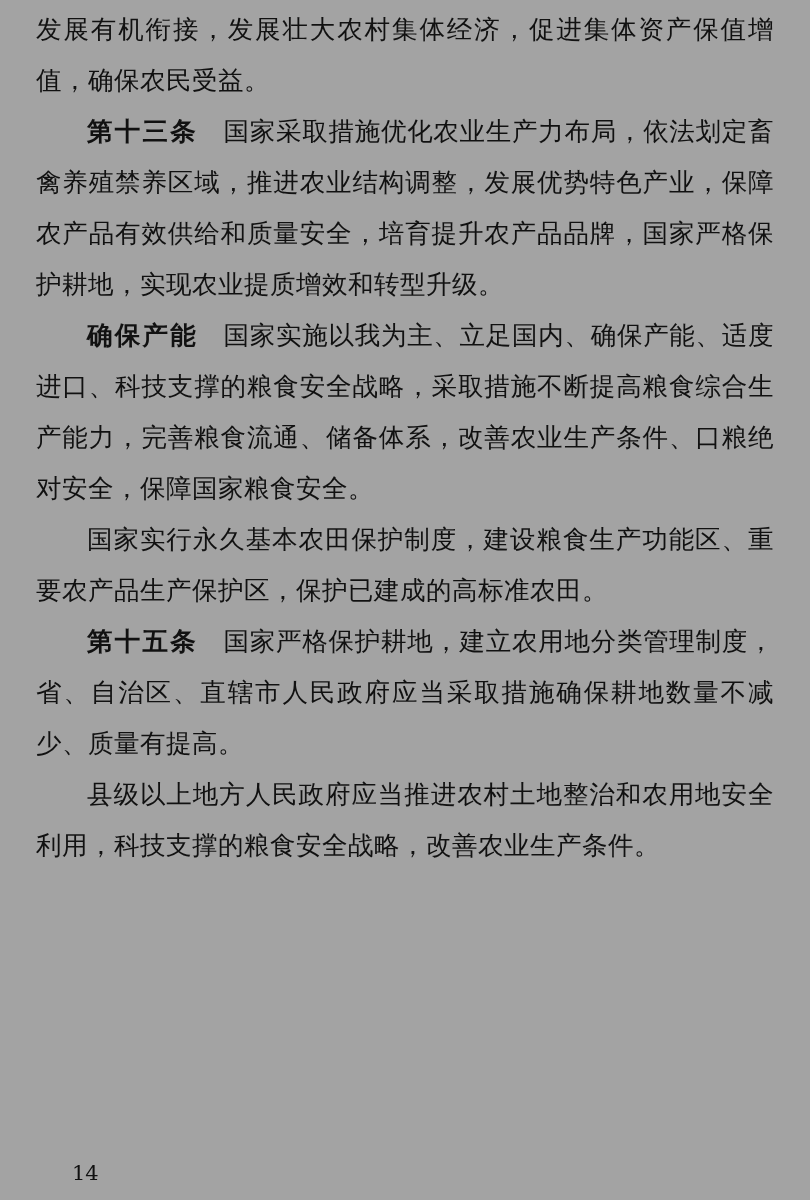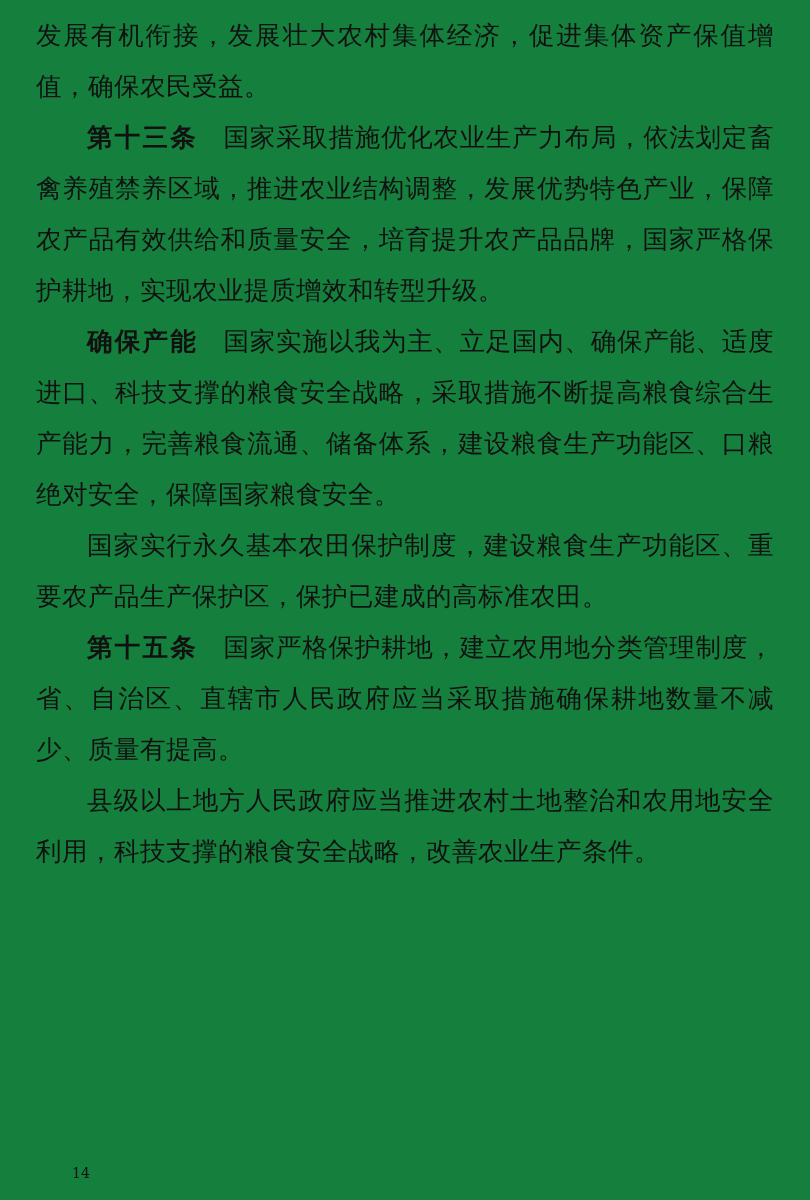--- a/index.html
+++ b/index.html
@@ -12,22 +12,22 @@
     height: 1200px;
     font-family: "Liberation Serif", "DejaVu Serif", serif;
     color: #0d0d0d;
     overflow: hidden;
   }
   .page {
     position: relative;
     width: 810px;
     height: 1200px;
     box-sizing: border-box;
-    padding: 6px 36px;
-    background: #15803d;
+    padding: 0 36px;
+    background: #a3a3a3;
   }
   .doc-body {
     padding-top: 4px;
   }
   p.para {
     margin: 0;
     font-size: 25.5px;
     line-height: 51px;
     text-align: justify;
     text-justify: inter-ideograph;
@@ -43,21 +43,21 @@
     letter-spacing: 2px;
   }
   .art-gap {
     display: inline-block;
     width: 1em;
   }
   .page-number {
     position: absolute;
     left: 72px;
     bottom: 14px;
-    font-size: 14px;
+    font-size: 21px;
     line-height: 26px;
     color: #111111;
     font-family: "DejaVu Serif", "Liberation Serif", serif;
   }
 </style>
 </head>
 <body>
 
 <div class="page">
 
@@ -65,21 +65,21 @@
 
     <p class="para">
       <span>发展有机衔接，发展壮大农村集体经济，促进集体资产保值增值，确保农民受益。</span>
     </p>
 
     <p class="para indent">
       <span class="art-label">第十三条</span><span class="art-gap"></span><span>国家采取措施优化农业生产力布局，依法划定畜禽养殖禁养区域，推进农业结构调整，发展优势特色产业，保障农产品有效供给和质量安全，培育提升农产品品牌，国家严格保护耕地，实现农业提质增效和转型升级。</span>
     </p>
 
     <p class="para indent">
-      <span class="art-label">确保产能</span><span class="art-gap"></span><span>国家实施以我为主、立足国内、确保产能、适度进口、科技支撑的粮食安全战略，采取措施不断提高粮食综合生产能力，完善粮食流通、储备体系，建设粮食生产功能区、口粮绝对安全，保障国家粮食安全。</span>
+      <span class="art-label">确保产能</span><span class="art-gap"></span><span>国家实施以我为主、立足国内、确保产能、适度进口、科技支撑的粮食安全战略，采取措施不断提高粮食综合生产能力，完善粮食流通、储备体系，改善农业生产条件、口粮绝对安全，保障国家粮食安全。</span>
     </p>
 
     <p class="para indent">
       <span>国家实行永久基本农田保护制度，建设粮食生产功能区、重要农产品生产保护区，保护已建成的高标准农田。</span>
     </p>
 
     <p class="para indent">
       <span class="art-label">第十五条</span><span class="art-gap"></span><span>国家严格保护耕地，建立农用地分类管理制度，省、自治区、直辖市人民政府应当采取措施确保耕地数量不减少、质量有提高。</span>
     </p>
 

